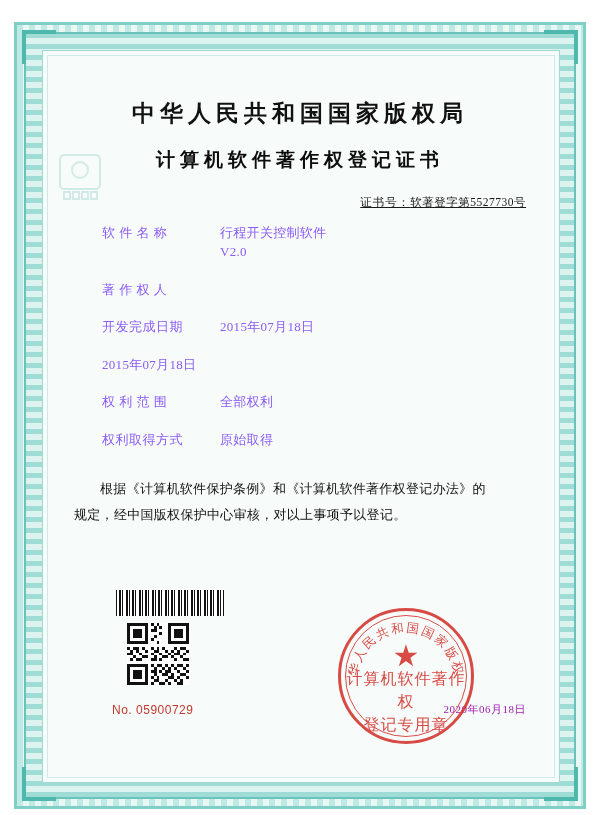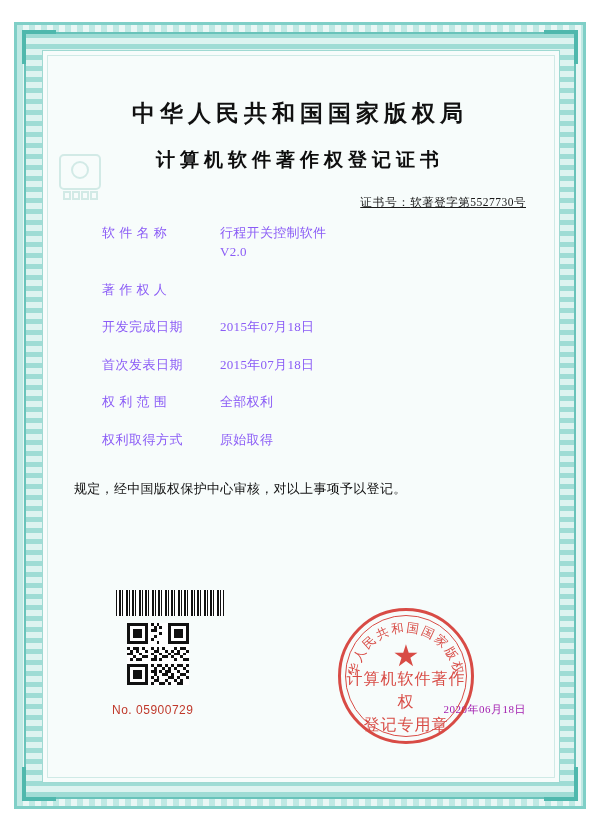--- a/index.html
+++ b/index.html
@@ -318,38 +318,38 @@
       <div class="field-row">
         <div class="field-label">著 作 权 人</div>
       </div>
 
       <div class="field-row">
         <div class="field-label">开发完成日期</div>
         <div class="field-value">2015年07月18日</div>
       </div>
 
       <div class="field-row">
-        <div class="field-label">首次发表日期</div>
         <div class="field-value">2015年07月18日</div>
       </div>
 
       <div class="field-row">
         <div class="field-label">权 利 范 围</div>
         <div class="field-value">全部权利</div>
       </div>
 
       <div class="field-row">
         <div class="field-label">权利取得方式</div>
         <div class="field-value">原始取得</div>
       </div>
 
 
     </div>
 
     <div class="statement">
+      <span class="indent">根据《计算机软件保护条例》和《计算机软件著作权登记办法》的</span>
       <span>规定，经中国版权保护中心审核，对以上事项予以登记。</span>
     </div>
 
   </div>
 
   <div class="barcode"></div>
 
   <svg class="qr" viewBox="0 0 21 21" shape-rendering="crispEdges">
     <rect width="21" height="21" fill="#ffffff"></rect>
     <g fill="#111111">

